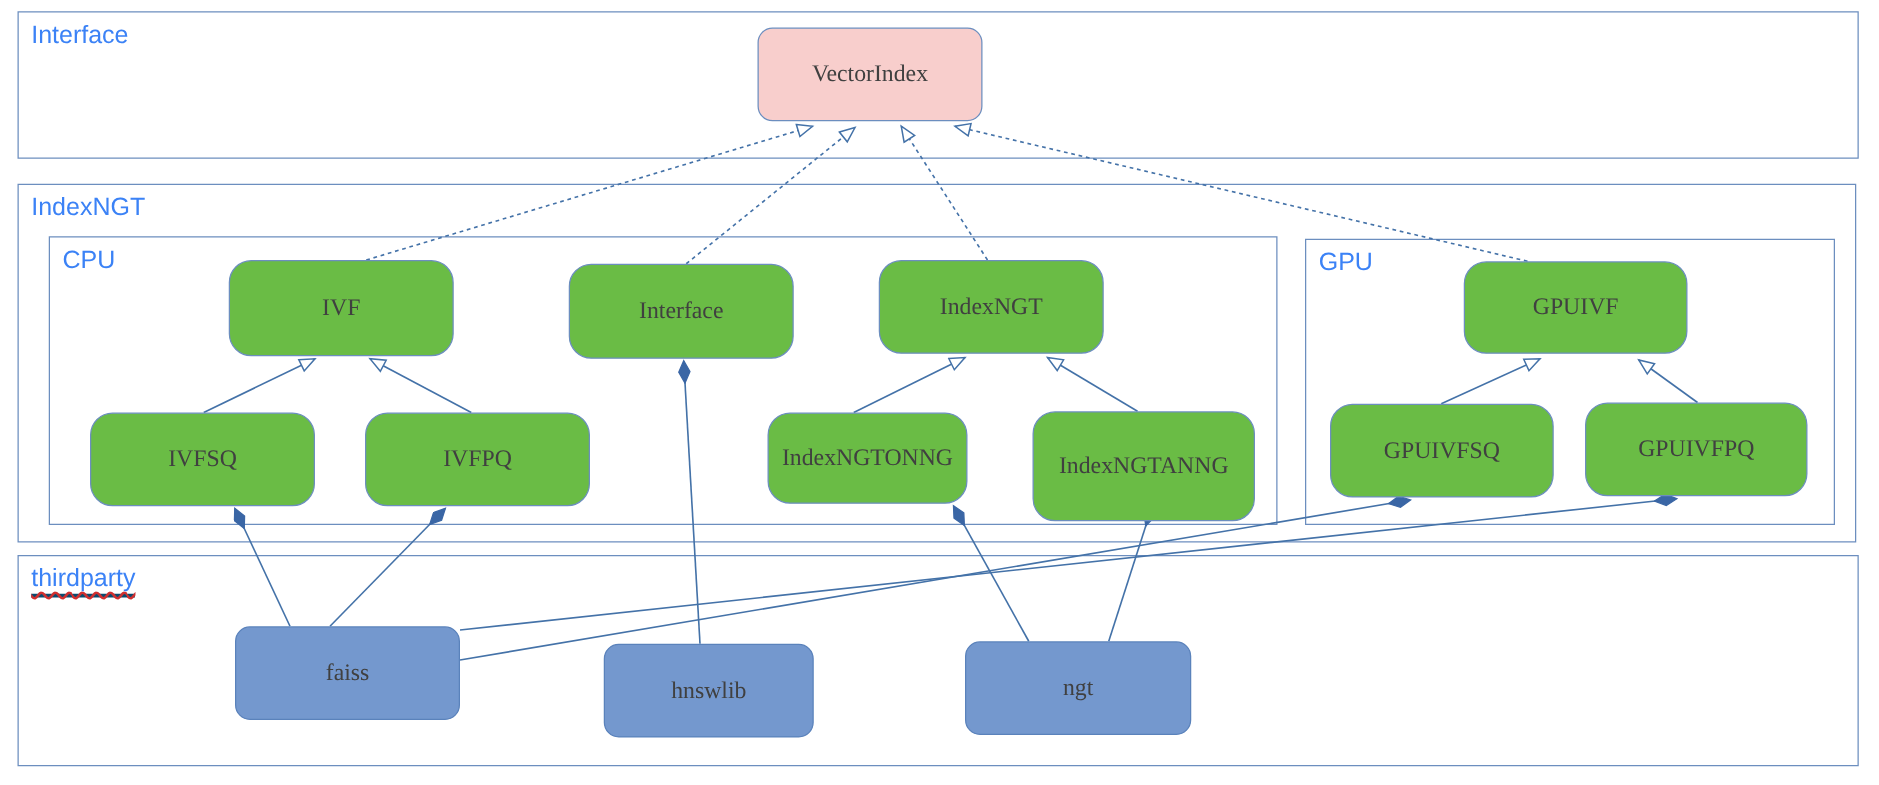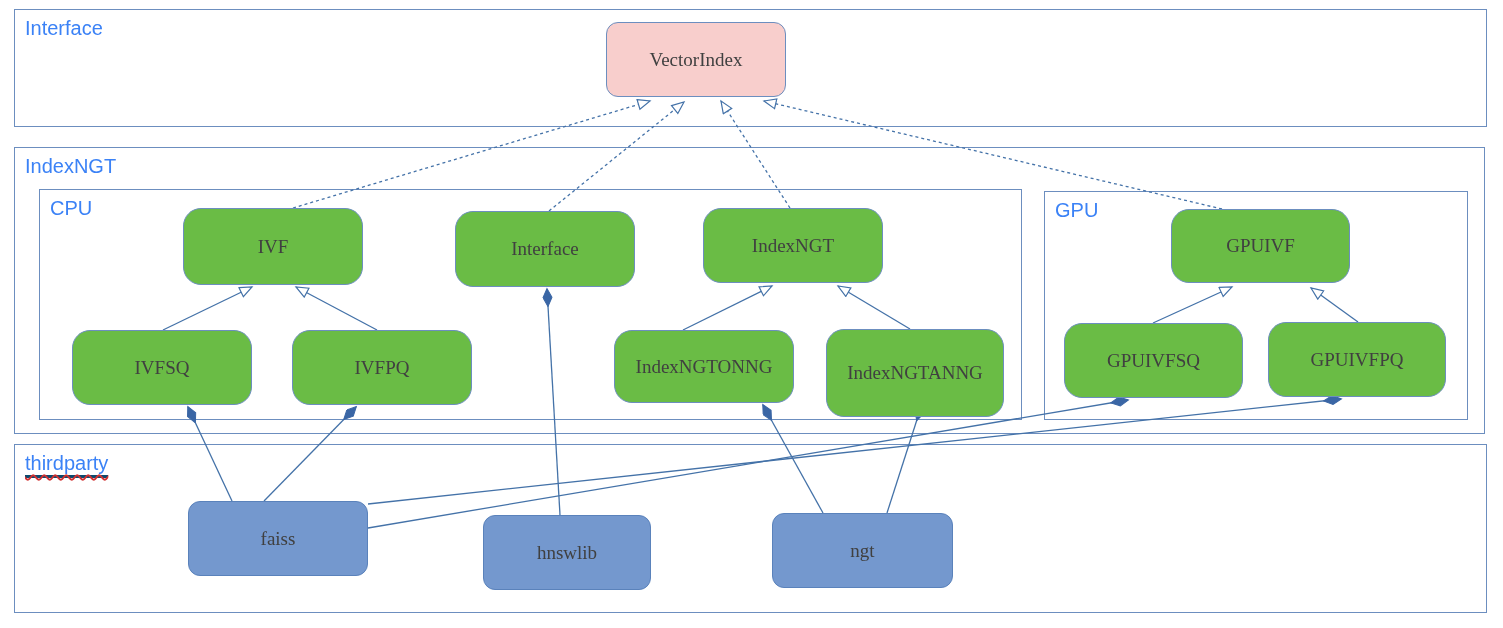--- a/index.html
+++ b/index.html
@@ -43,21 +43,21 @@
   }
   .node.green { background:#6abc45;border-radius:18px; }
   .node.pink  { background:#f8cecc; }
   .node.blue  { background:#7498ce; border-color:#5a82bb; }
   #n-vectorindex  { left:606px;  top:22px;  width:180px; height:75px; }
   #n-ivf          { left:183px;  top:208px; width:180px; height:77px; }
   #n-indexhnsw    { left:455px;  top:211px; width:180px; height:76px; }
   #n-indexngt     { left:703px;  top:208px; width:180px; height:75px; }
   #n-ivfsq        { left:72px;   top:330px; width:180px; height:75px; }
   #n-ivfpq        { left:292px;  top:330px; width:180px; height:75px; }
-  #n-indexngtonng { left:614px;  top:330px; width:180px; height:73px; }
+  #n-indexngtonng { left:614px;  top:330px; width:160px; height:73px; }
   #n-indexngtanng { left:826px;  top:329px; width:178px; height:88px; }
   #n-gpuivf       { left:1171px; top:209px; width:179px; height:74px; }
   #n-gpuivfsq     { left:1064px; top:323px; width:179px; height:75px; }
   #n-gpuivfpq     { left:1268px; top:322px; width:178px; height:75px; }
   #n-faiss        { left:188px;  top:501px; width:180px; height:75px; }
   #n-hnswlib      { left:483px;  top:515px; width:168px; height:75px; }
   #n-ngt          { left:772px;  top:513px; width:181px; height:75px; }
 </style>
 </head>
 <body>

